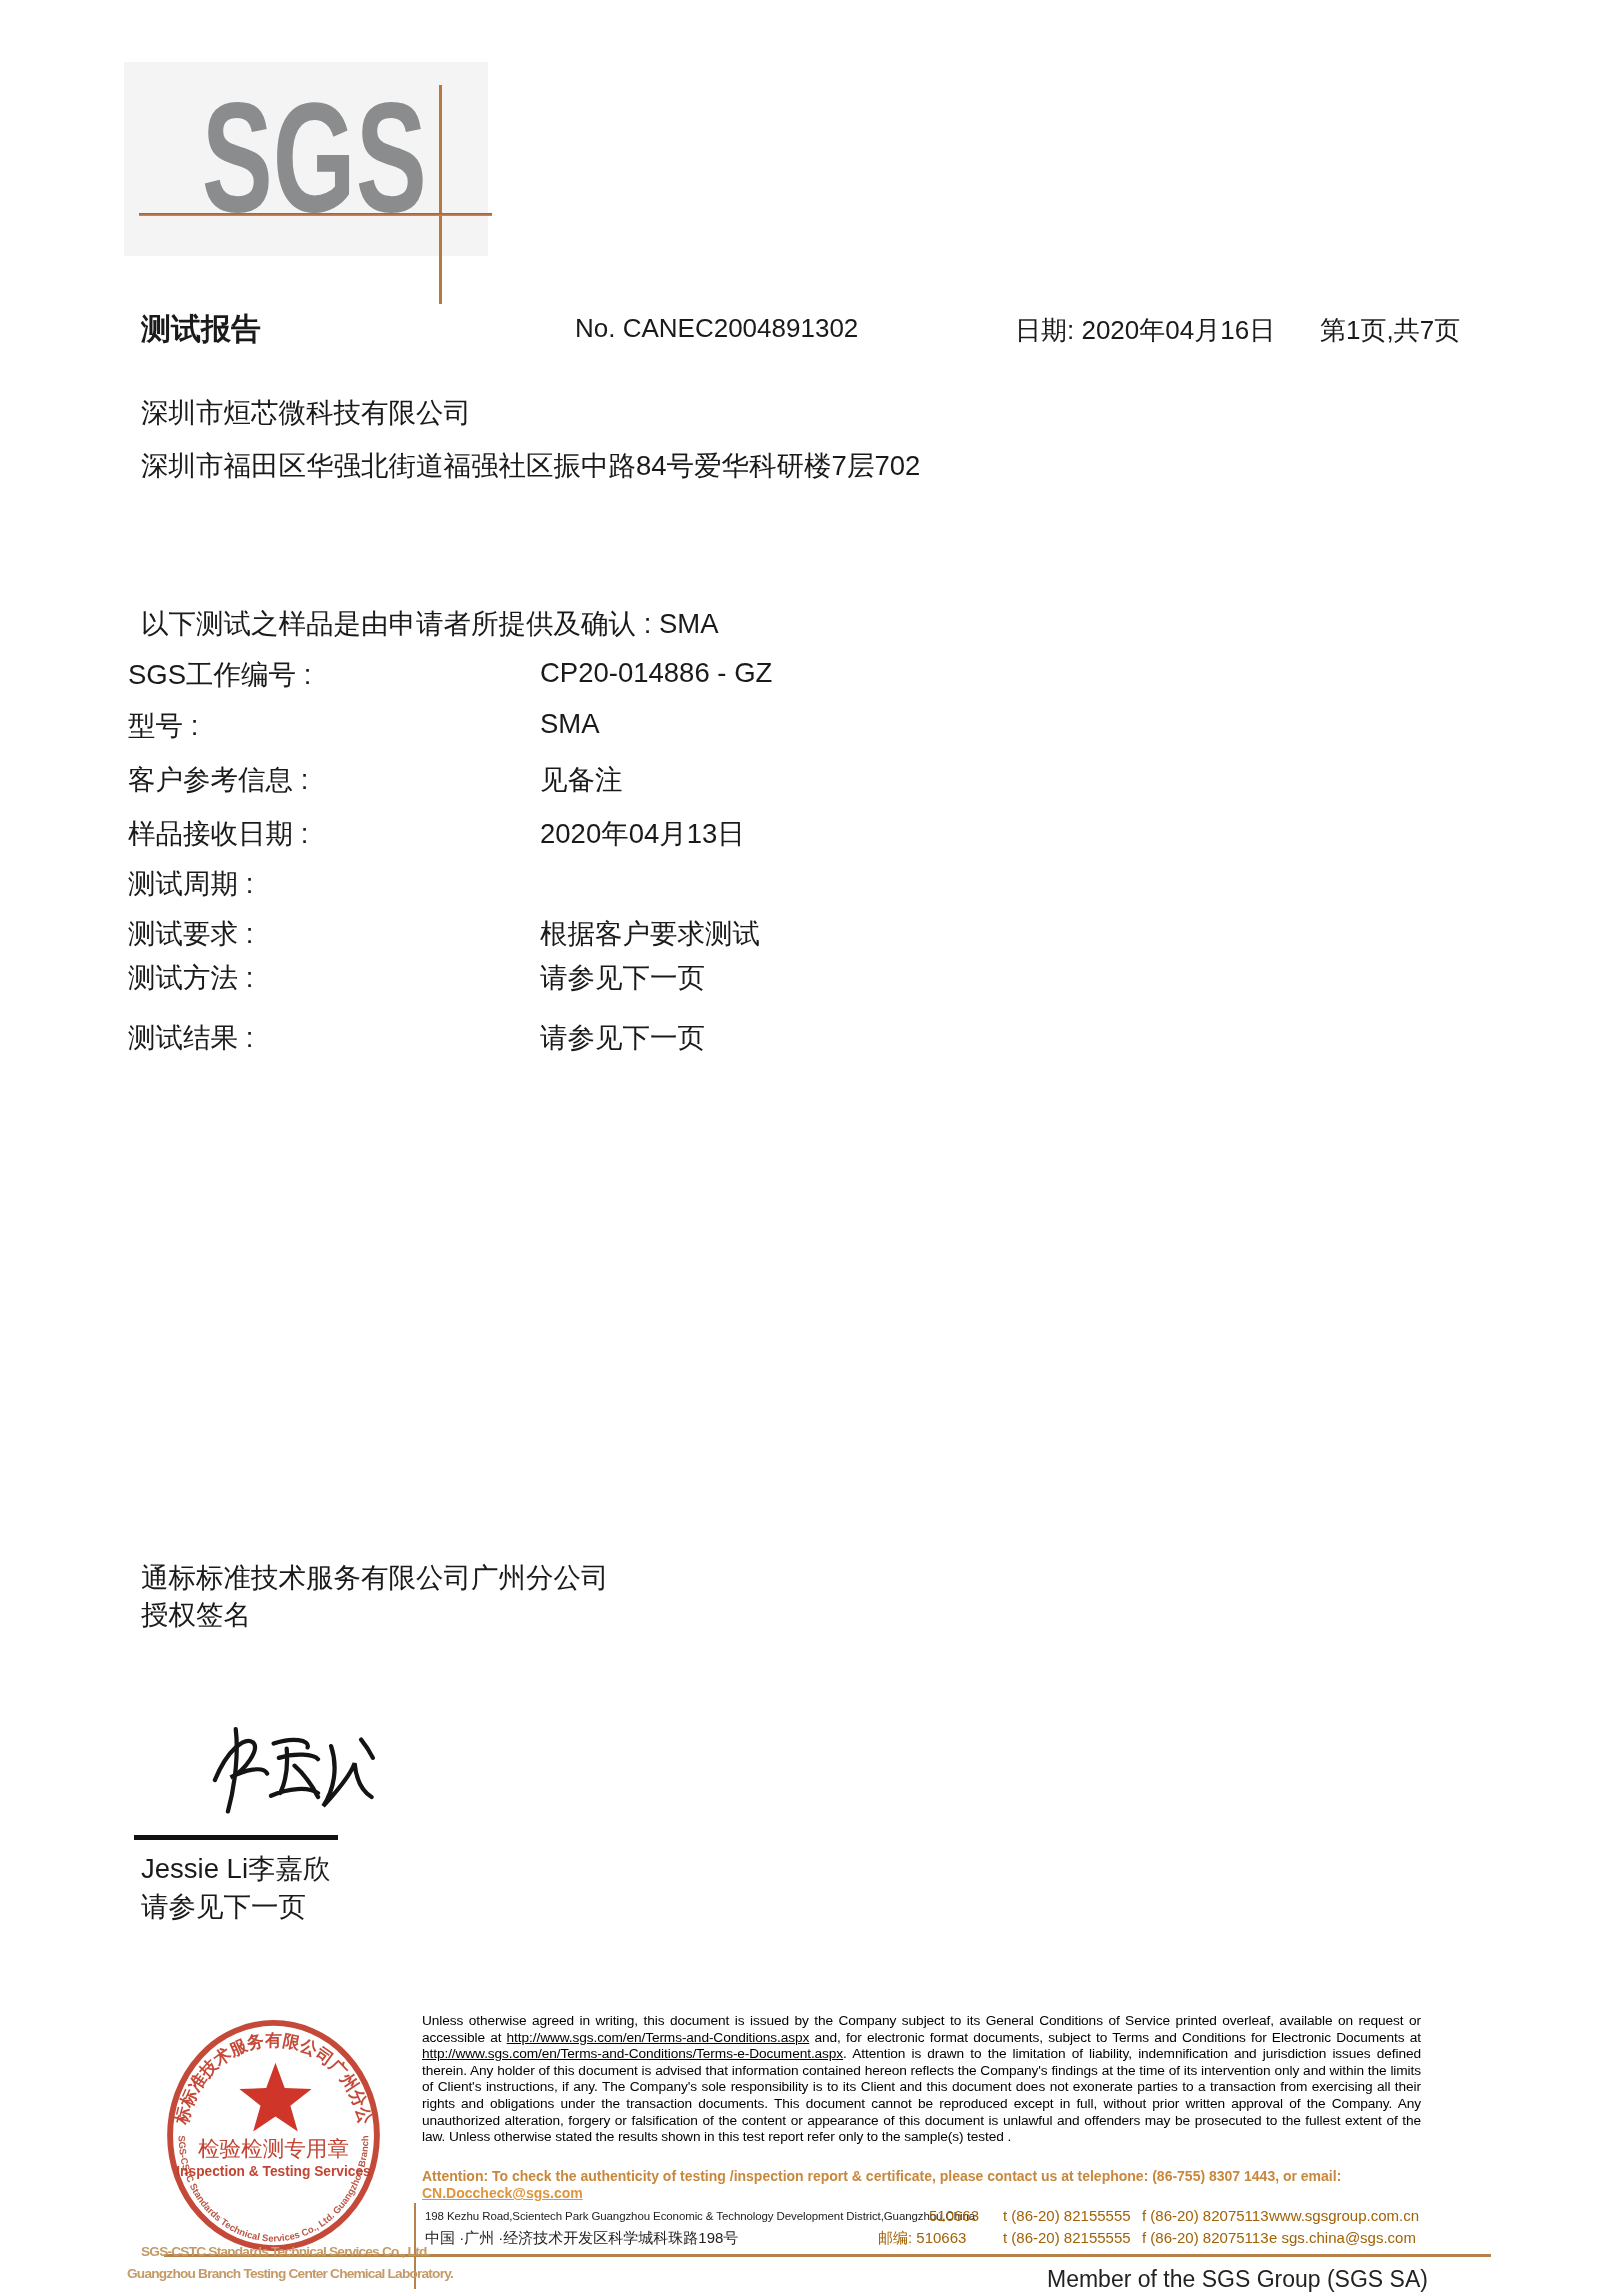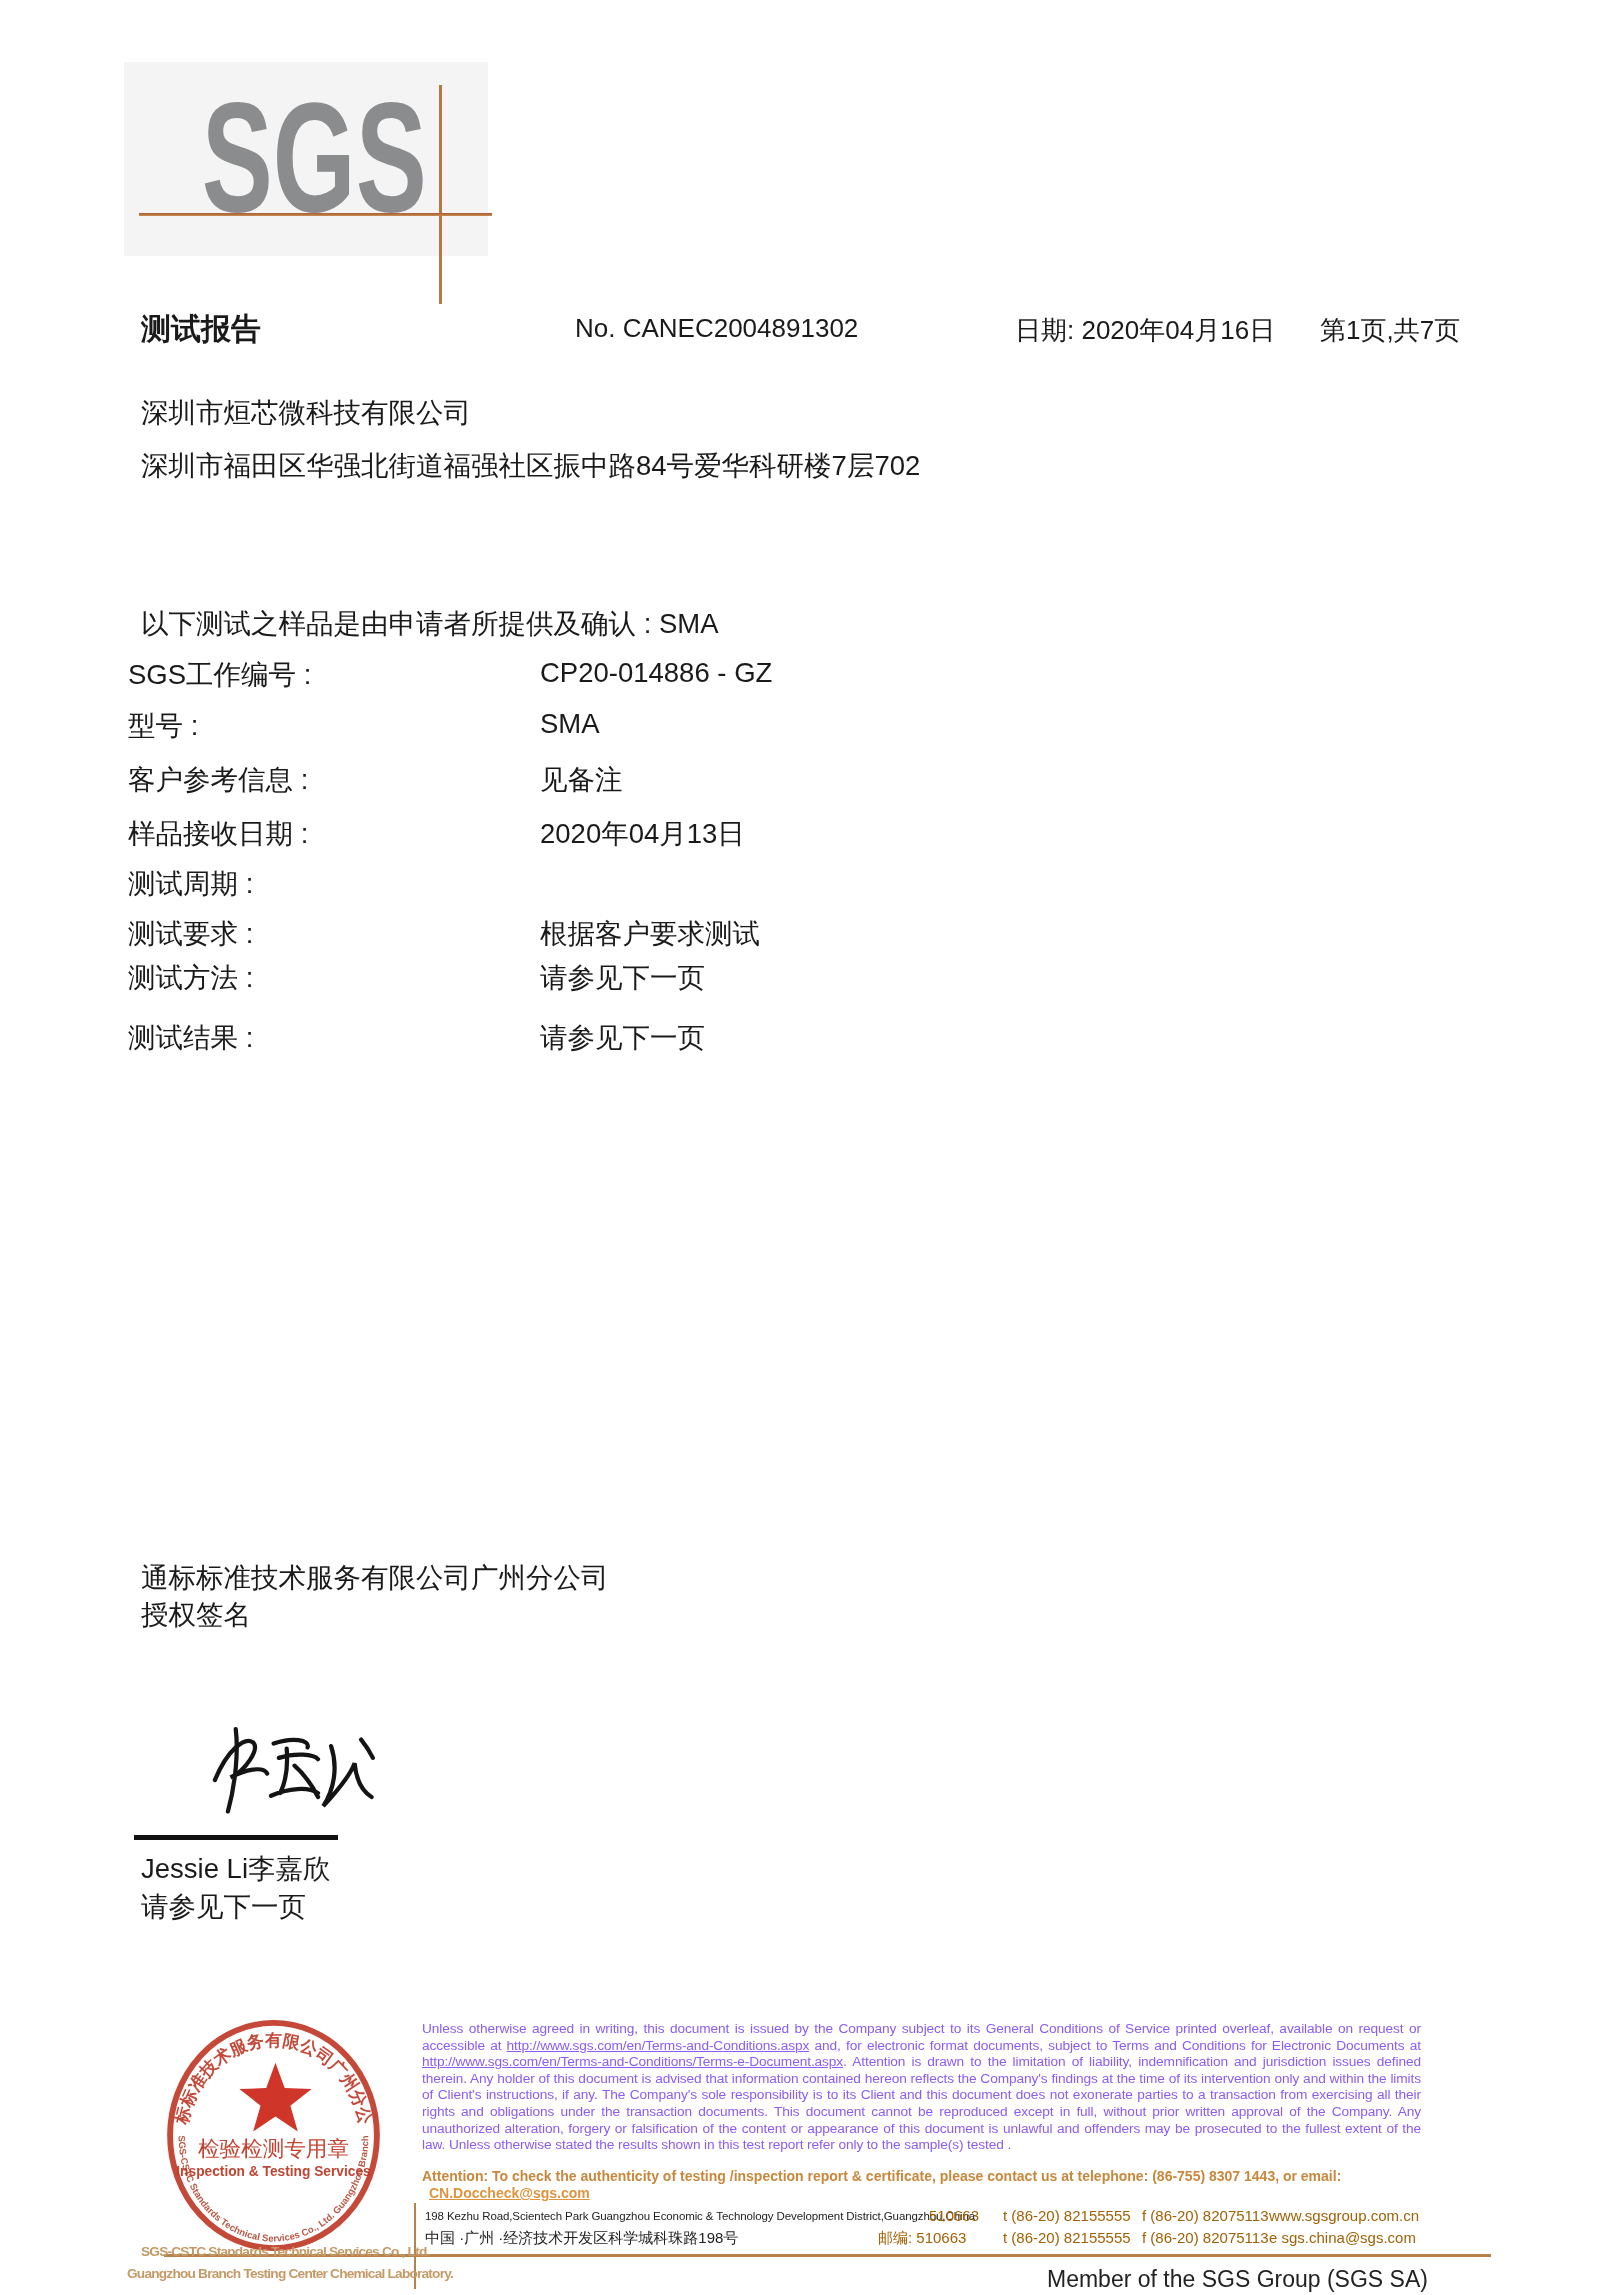--- a/index.html
+++ b/index.html
@@ -33,25 +33,25 @@
   .frow .val{white-space:nowrap;}
   
   .issuer-company{left:141px;top:1560px;}
   .issuer-signed{left:141px;top:1597px;}
   .sig-svg{left:190px;top:1720px;}
   .sig-line{left:134px;top:1835px;width:204px;height:4.6px;background:#111;}
   .sig-name{left:141px;top:1851px;}
   .sig-role{left:141px;top:1889px;}
   
   .legal{left:422px;top:2013px;width:999px;font-size:13.7px;line-height:16.6px;
-    text-align:justify;letter-spacing:-0.1px;color:#8b5cf6;margin-top:8px;}
+    text-align:justify;letter-spacing:-0.1px;color:#000000;}
   .legal .lnk{text-decoration:underline;}
   .attention{left:422px;top:2168px;width:1008px;font-size:14px;line-height:17px;
     font-weight:bold;color:#c9873b;}
-  .attention .mail{color:#df943c;text-decoration:underline;margin-left:7px;}
+  .attention .mail{color:#df943c;text-decoration:underline;}
   .addr-en{font-size:11.5px;letter-spacing:-0.1px;white-space:nowrap;color:#222;}
   .addr-num{font-size:15px;white-space:nowrap;color:#a16207;}
   .addr-cn{font-size:15px;white-space:nowrap;color:#222;}
   .vsep{left:414px;top:2203px;width:2px;height:86px;background:#b5824a;}
   .hsep{left:164px;top:2254px;width:1327px;height:3.3px;background:#b5824a;}
   .member{left:1047px;top:2266px;width:367px;text-align:right;font-size:23px;
     white-space:nowrap;color:#222;}
   .stamp-caption1{left:141px;top:2207px;}
   .stamp-caption2{left:127px;top:2229px;}
   .stamp-caption1,.stamp-caption2{font-size:13.7px;font-weight:600;letter-spacing:-0.8px;

